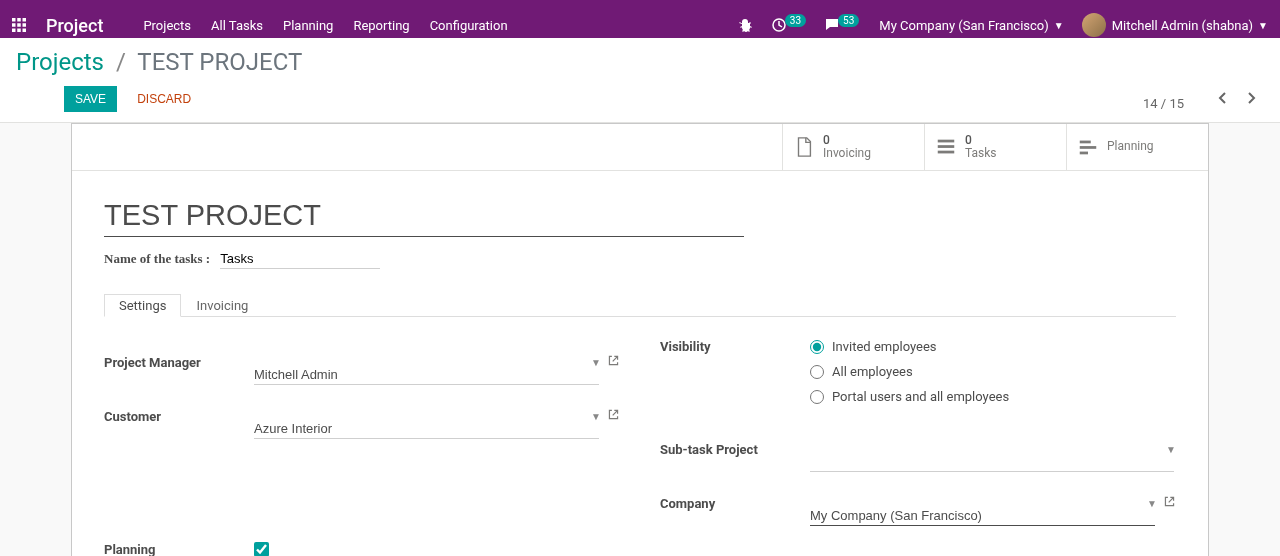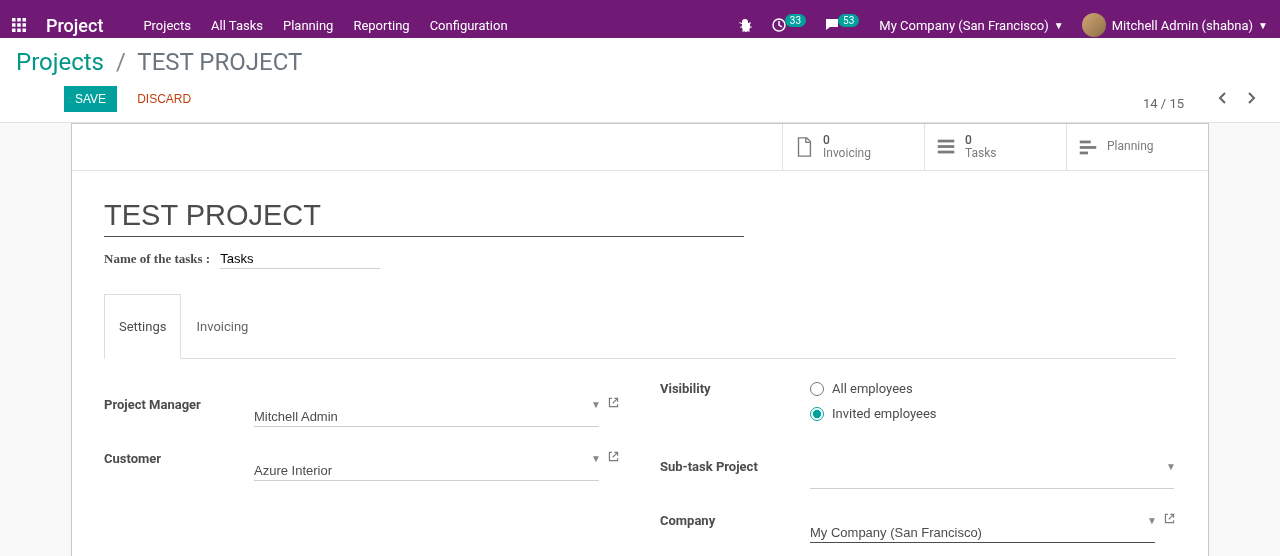--- a/index.html
+++ b/index.html
@@ -231,21 +231,21 @@
     padding: 2px 0;
     font-size: 13px;
   }
 
   .tabs {
     margin-top: 24px;
     border-bottom: 1px solid #ddd;
     display: flex;
   }
   .tab {
-    padding: 24px 14px;
+    padding: 3px 14px;
     cursor: pointer;
     color: #666;
     border: 1px solid transparent;
     border-bottom: none;
     position: relative;
     top: 1px;
     font-size: 13px;
   }
   .tab.active {
     color: #4c4c4c;
@@ -492,26 +492,30 @@
             </div>
           </div>
         </div>
 
         <div class="col">
           <div class="form-row" style="align-items:flex-start">
             <div class="form-label">Visibility</div>
             <div class="form-input-wrap">
               <div class="radio-group">
                 <div class="radio-item">
+                  <input type="radio" name="visibility" checked="" style="">
+                  <label>Invited employees</label>
+                </div>
+                <div class="radio-item">
                   <input type="radio" name="visibility" style="">
                   <label>All employees</label>
                 </div>
                 <div class="radio-item">
-                  <input type="radio" name="visibility" checked="" style="">
-                  <label>Invited employees</label>
+                  <input type="radio" name="visibility" style="">
+                  <label>Portal users and all employees</label>
                 </div>
               </div>
             </div>
           </div>
           <div class="section-spacer"></div>
           <div class="form-row">
             <div class="form-label">Sub-task Project</div>
             <div class="form-input-wrap">
               <input class="m2o-input" value="" style="">
               <span class="m2o-caret">▼</span>

